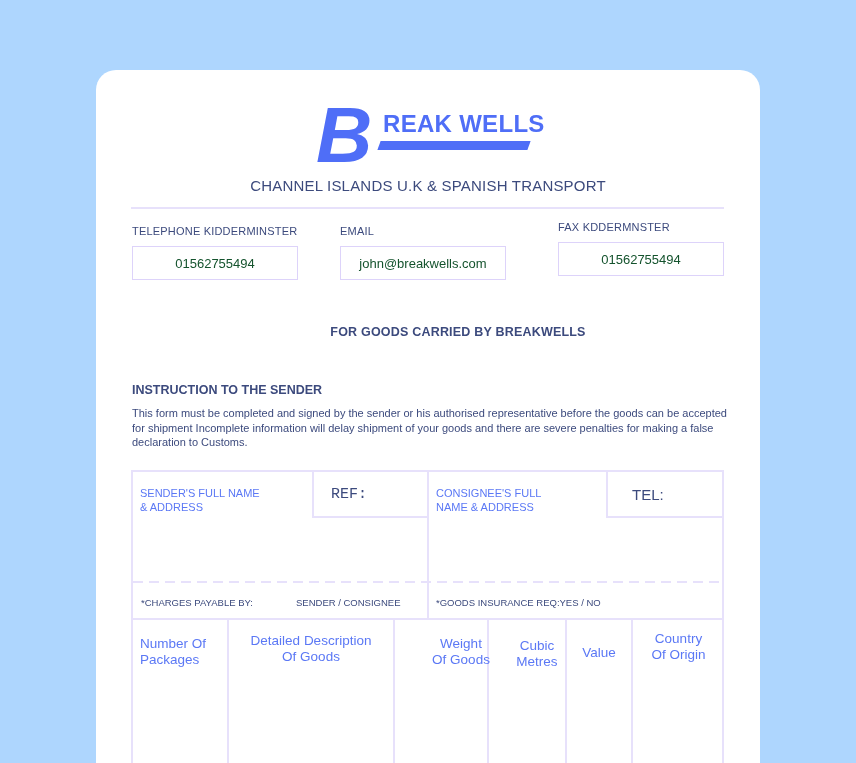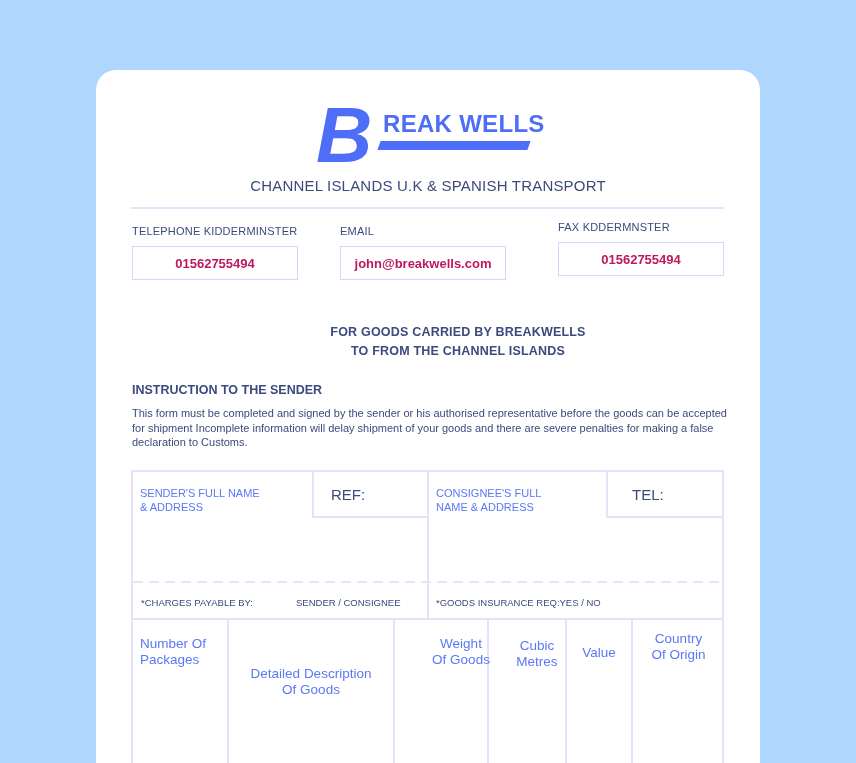--- a/index.html
+++ b/index.html
@@ -33,21 +33,21 @@
       font-size: 15px; color: #3c4a7d; letter-spacing: 0.2px;
     }
     .hdivider {
       position: absolute; left: 35px; width: 593px; top: 137px; height: 2px; background: #e7e1fb;
     }
     .contact-label {
       position: absolute; font-size: 11px; color: #3c4a7d; letter-spacing: 0.2px; text-align: left;
     }
     .contact-box {
       position: absolute; height: 34px; border: 1px solid #ddd3fa; box-sizing: border-box;
-      font-size: 13px; color: #be185d; display: flex; align-items: center; justify-content: center; font-weight: bold;
+      font-size: 13px; color: #14532d; display: flex; align-items: center; justify-content: center;
     }
     .title-blue {
       position: absolute; left: 0; width: 664px; top: 234px; text-align: center;
       font-size: 15px; font-weight: 700; color: #5b78f5; letter-spacing: 0.2px;
     }
     .title-dark {
       position: absolute; left: 0; width: 664px; text-align: center;
       font-size: 12.5px; font-weight: 700; color: #3c4a7d; letter-spacing: 0.2px; padding-left: 30px;
     }
     .instr-head {
@@ -91,21 +91,20 @@
   <div class="contact-label" style="left:36px; top:155px; width:172px; text-align:left;">TELEPHONE KIDDERMINSTER</div>
   <div class="contact-box" style="left:36px; top:176px; width:166px;">01562755494</div>
 
   <div class="contact-label" style="left:244px; top:155px; width:166px;">EMAIL</div>
   <div class="contact-box" style="left:244px; top:176px; width:166px;">john@breakwells.com</div>
 
   <div class="contact-label" style="left:462px; top:151px; width:166px;">FAX KDDERMNSTER</div>
   <div class="contact-box" style="left:462px; top:172px; width:166px;">01562755494</div>
 
   <div class="title-dark" style="top:255px;">FOR GOODS CARRIED BY BREAKWELLS</div>
-  <div class="title-dark" style="top:274px;">TO FROM THE CHANNEL ISLANDS</div>
 
   <div class="instr-head">INSTRUCTION TO THE SENDER</div>
   <div class="instr-body">This form must be completed and signed by the sender or his authorised representative before the goods can be accepted for shipment Incomplete information will delay shipment of your goods and there are severe penalties for making a false declaration to Customs.</div>
 
   <div class="table"></div>
 
   <div class="line-v" style="left:331px; top:400px; height:150px;"></div>
 
   <div class="line-v" style="left:216px; top:400px; height:48px;"></div>
   <div class="line-h" style="left:216px; top:446px; width:116px;"></div>
@@ -114,21 +113,21 @@
   <div class="line-h" style="left:510px; top:446px; width:118px;"></div>
 
   <div class="dash" style="left:37px; top:511px; width:589px;"></div>
 
   <div class="line-h" style="left:35px; top:548px; width:593px;"></div>
 
   <div class="lbl-blue" style="left:44px; top:416px;">
     <div>SENDER'S FULL NAME</div>
     <div>&amp; ADDRESS</div>
   </div>
-  <div class="lbl-ref" style="left:235px; top:416px;">REF:</div>
+  <div class="lbl-ref" style="left:235px; top:416px;font-family:Liberation Mono, monospace;">REF:</div>
   <div class="abs" style="left:38px; top:450px; width:290px; height:58px;"></div>
 
   <div class="lbl-blue" style="left:340px; top:416px;">
     <div>CONSIGNEE'S FULL</div>
     <div>NAME &amp; ADDRESS</div>
   </div>
   <div class="lbl-ref" style="left:536px; top:416px;">TEL:</div>
   <div class="abs" style="left:334px; top:450px; width:290px; height:58px;"></div>
 
   <div class="lbl-small" style="left:45px; top:527px;">*CHARGES PAYABLE BY:</div>
@@ -138,21 +137,21 @@
   <div class="line-v" style="left:131px; top:548px; height:182px;"></div>
   <div class="line-v" style="left:297px; top:548px; height:182px;"></div>
   <div class="line-v" style="left:391px; top:548px; height:182px;"></div>
   <div class="line-v" style="left:469px; top:548px; height:182px;"></div>
   <div class="line-v" style="left:535px; top:548px; height:182px;"></div>
 
   <div class="col-head" style="left:38px; top:566px; width:90px; text-align:left; padding-left:6px;">
     <div>Number Of</div>
     <div>Packages</div>
   </div>
-  <div class="col-head" style="left:133px; top:563px; width:164px;margin-top:33px;">
+  <div class="col-head" style="left:133px; top:563px; width:164px;">
     <div>Detailed Description</div>
     <div>Of Goods</div>
   </div>
   <div class="col-head" style="left:299px; top:566px; width:92px;margin-left:20px;">
     <div>Weight</div>
     <div>Of Goods</div>
   </div>
   <div class="col-head" style="left:393px; top:568px; width:96px;">
     <div>Cubic</div>
     <div>Metres</div>

